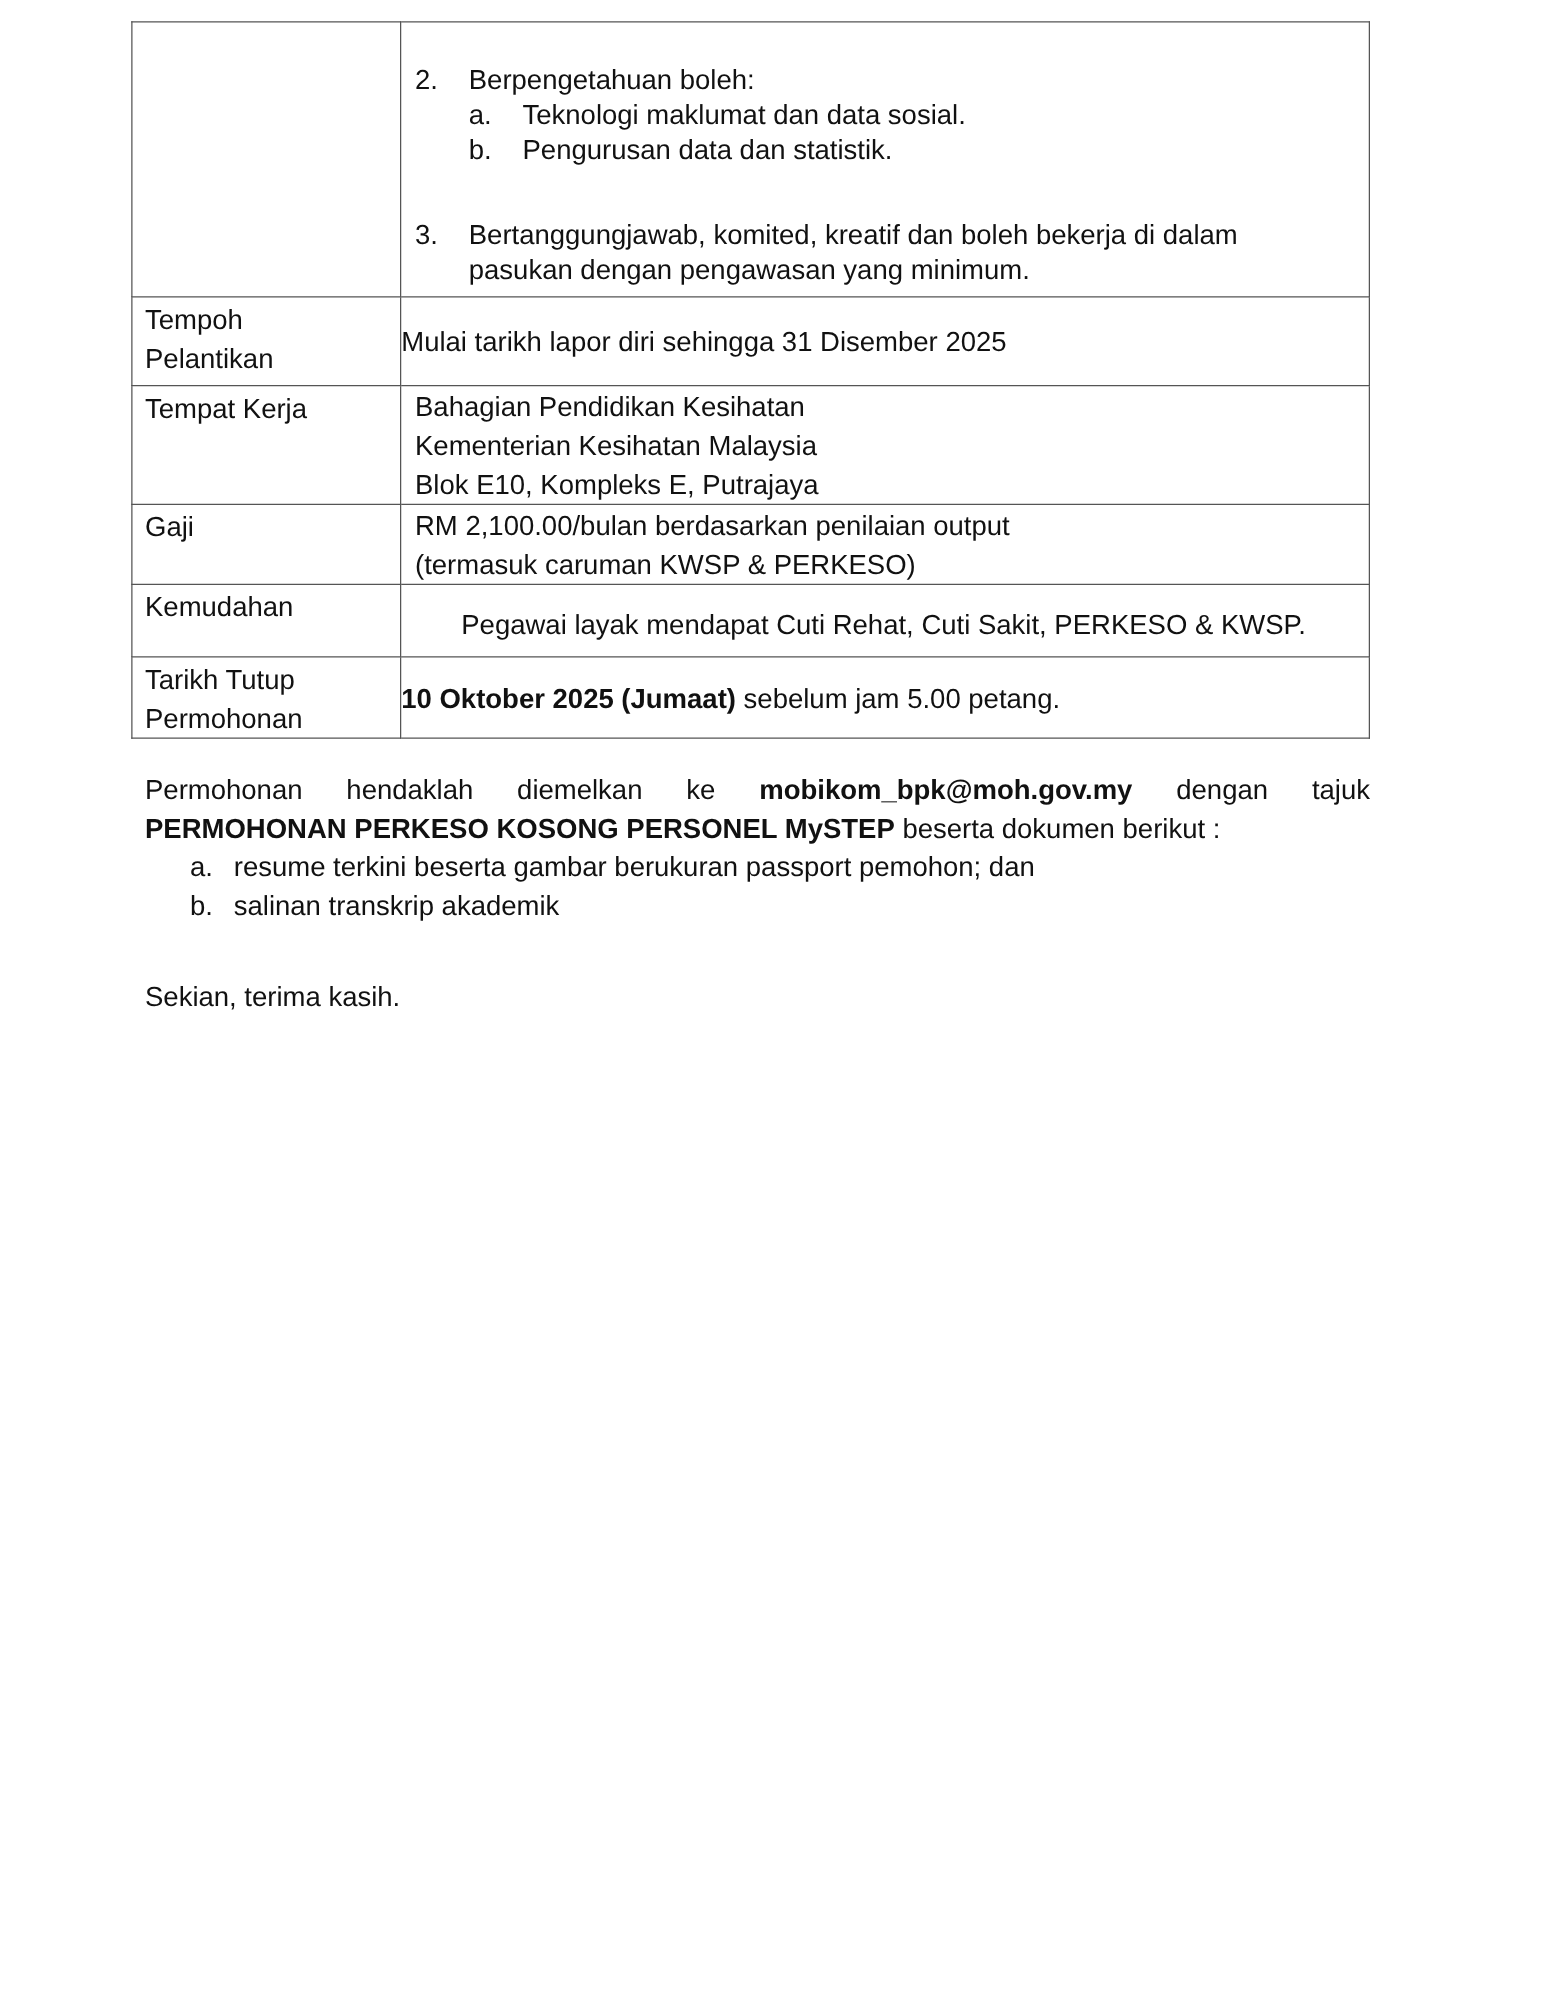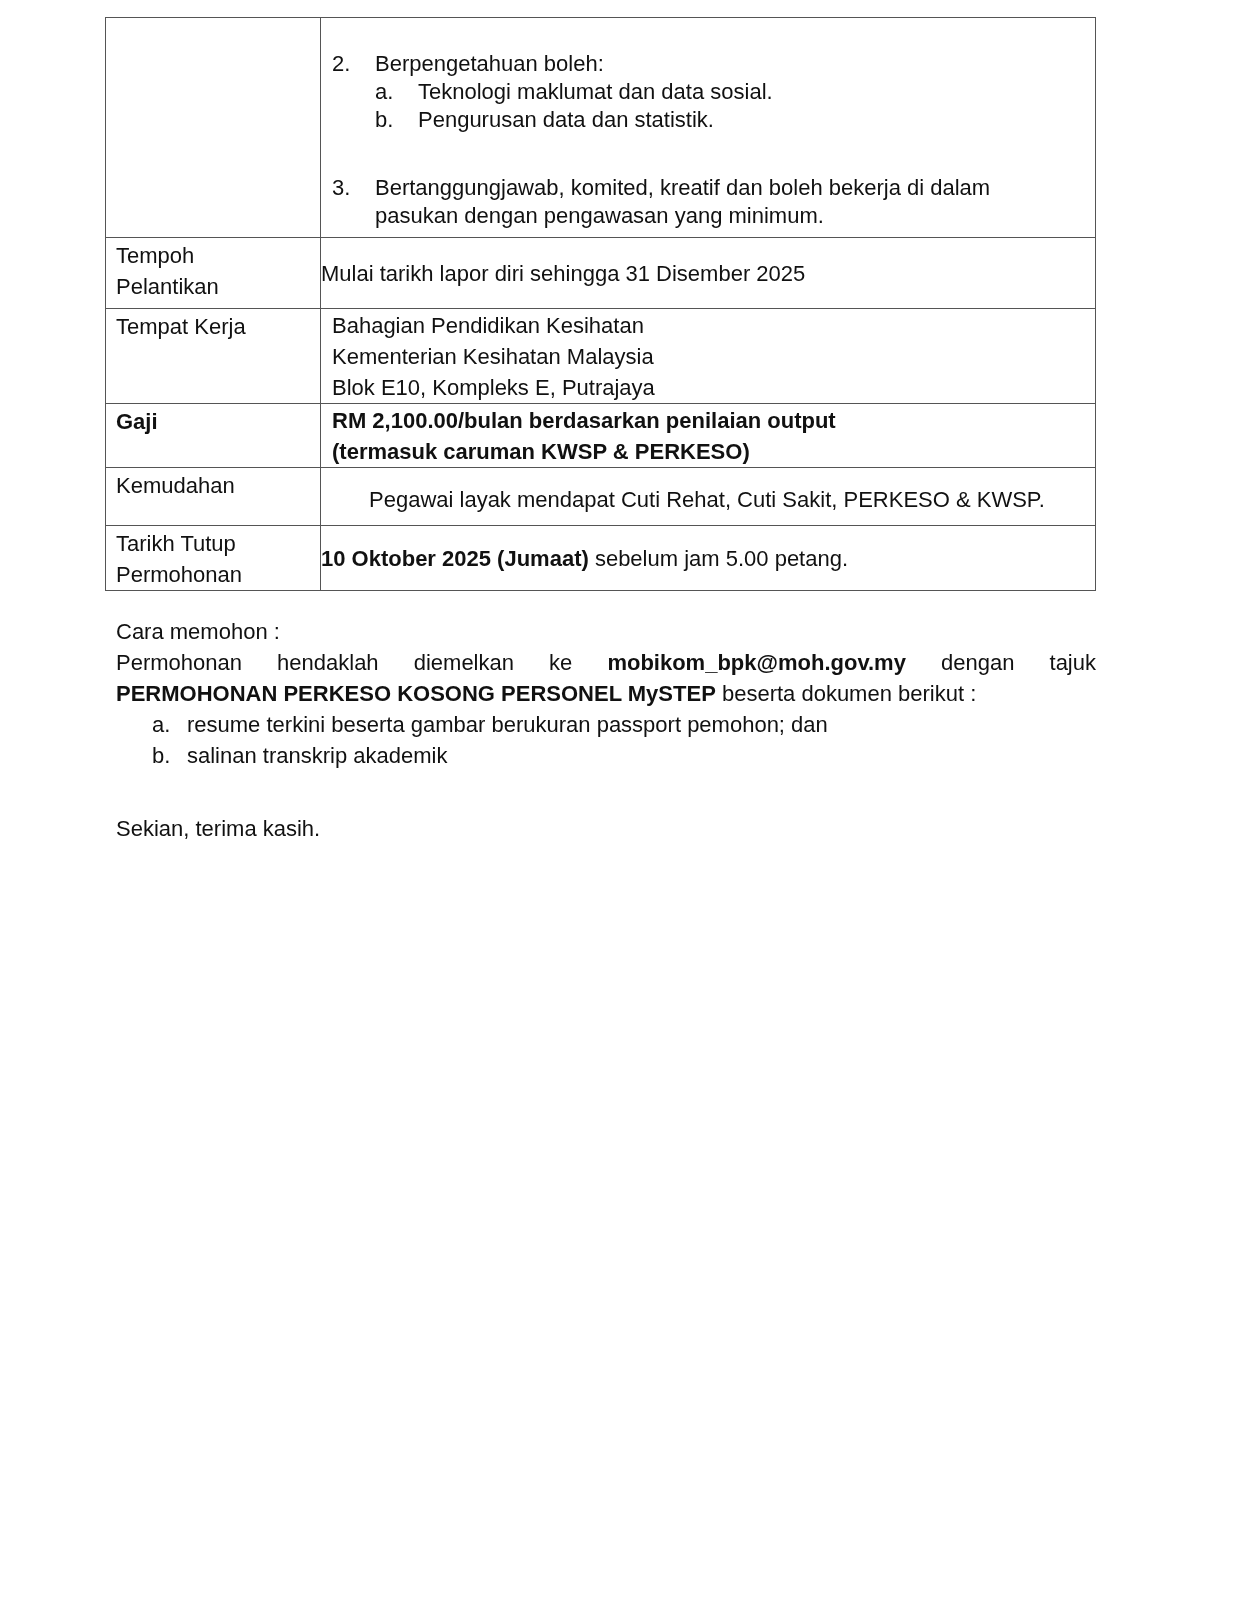--- a/index.html
+++ b/index.html
@@ -12,21 +12,21 @@
   .row1 .cell-value { height: 219px; }
   .list-num { display: flex; }
   .list-num .n { width: 43px; flex: none; }
   .sub { display: flex; padding-left: 43px; line-height: 28px; }
   .sub .n { width: 43px; flex: none; }
   .item2 { padding-top: 32px; line-height: 28px; }
   .item3 { padding-top: 40px; line-height: 28px; }
   .row2 td { height: 70px; }
   .row2 .cell-value { vertical-align: middle; padding-top: 0; margin-left: 36px; }
   .row3 td { height: 94px; }
-  .row4 td { height: 63px; font-weight: bold; }
+  .row4 td { height: 63px; }
   .row5 td { height: 51px; }
   .row5 .cell-value { vertical-align: middle; padding-top: 6px; padding-left: 48px; }
   .row6 td { height: 63px; }
   .row6 .cell-value { vertical-align: middle; }
   .row6 .cell-label { line-height: 31px; }
   b { font-weight: bold; }
   .after { position: absolute; left: 116px; top: 616px; width: 980px; line-height: 31px; }
   .justify { text-align: justify; text-align-last: justify; }
   .doclist { padding-left: 36px; }
   .doclist .li { display: flex; }
@@ -119,21 +119,20 @@
       </div>
     </td>
     <td class="cell-value">
       <b>10 Oktober 2025 (Jumaat)</b><span> sebelum jam 5.00 petang.</span>
     </td>
   </tr>
 </tbody>
   </table>
 
 <div class="after">
-  <div>Cara memohon :</div>
   <div class="justify"><span>Permohonan hendaklah diemelkan ke </span><b>mobikom_bpk@moh.gov.my</b><span> dengan tajuk</span></div>
   <div><b>PERMOHONAN PERKESO KOSONG PERSONEL MySTEP</b><span> beserta dokumen berikut :</span></div>
   <div class="doclist">
     <div class="li">
       <span class="n">a.</span>
       <span>resume terkini beserta gambar berukuran passport pemohon; dan</span>
     </div>
     <div class="li">
       <span class="n">b.</span>
       <span>salinan transkrip akademik</span>

